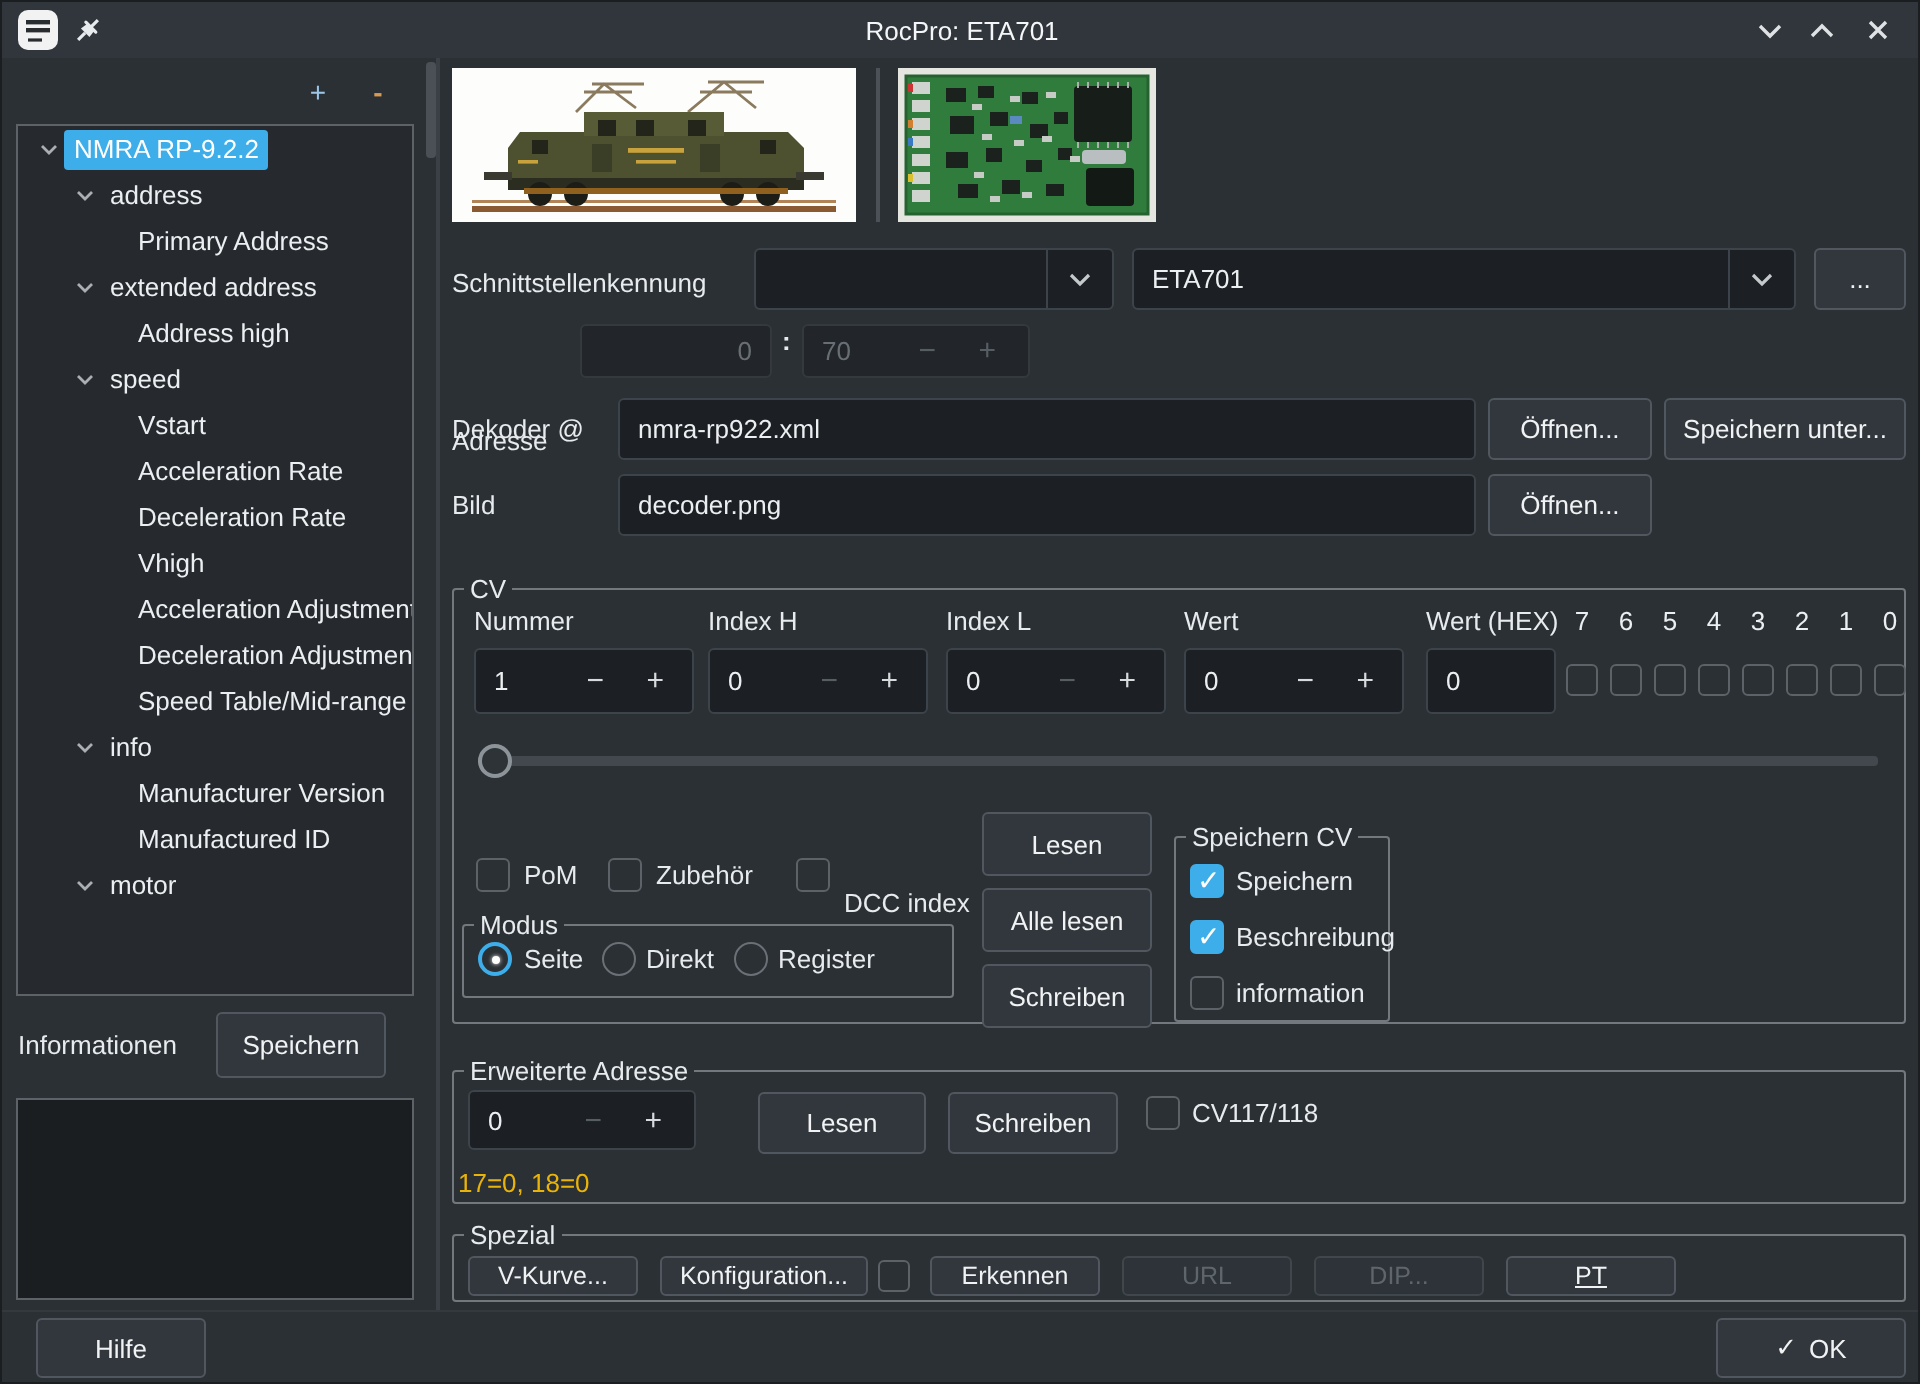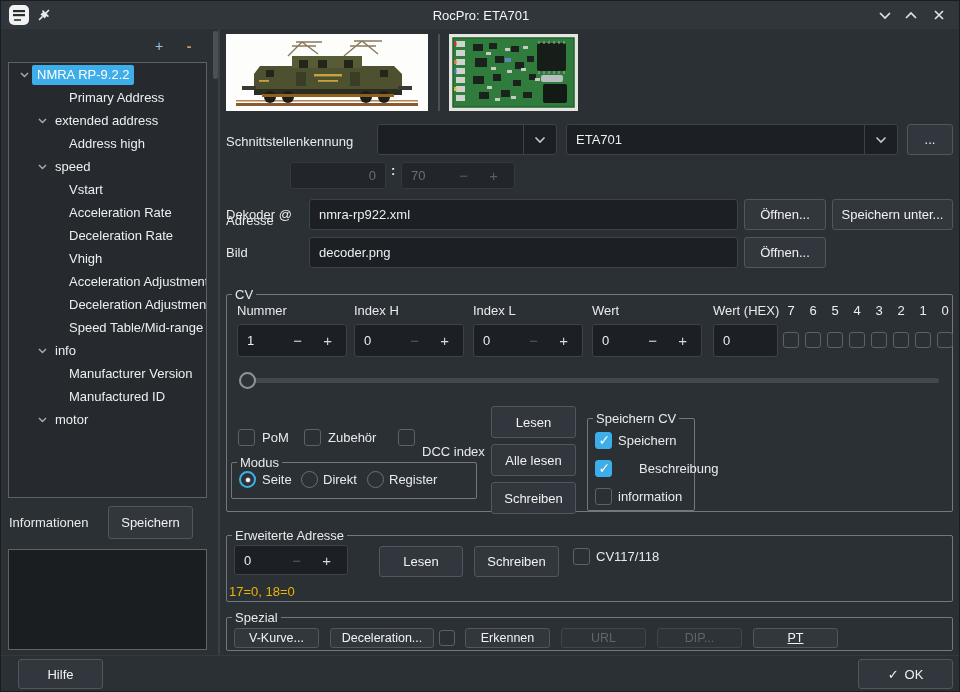--- a/index.html
+++ b/index.html
@@ -110,20 +110,28 @@
   <div class="abs treetool" style="left:179px; color:#d79a52; font-weight:bold;">-</div>
 
   <div id="treebox" class="abs">
     <div class="trow lv0">
       <span class="chev">
           <svg width="9" height="6" viewBox="0 0 9 6">
             <polyline points="1,1 4.5,4.5 8,1" fill="none" stroke="#a9afb4" stroke-width="1.4"></polyline>
           </svg>
         </span>
       <span class="tsel">NMRA RP-9.2.2</span>
+    </div>
+    <div class="trow lv1">
+      <span class="chev">
+          <svg width="9" height="6" viewBox="0 0 9 6">
+            <polyline points="1,1 4.5,4.5 8,1" fill="none" stroke="#a9afb4" stroke-width="1.4"></polyline>
+          </svg>
+        </span>
+      <span>address</span>
     </div>
     <div class="trow lv2">
         <span>Primary Address</span>
       </div>
     <div class="trow lv1">
       <span class="chev">
           <svg width="9" height="6" viewBox="0 0 9 6">
             <polyline points="1,1 4.5,4.5 8,1" fill="none" stroke="#a9afb4" stroke-width="1.4"></polyline>
           </svg>
         </span>
@@ -408,21 +416,21 @@
   <div class="abs btn" style="left:490px; top:405px; width:85px; height:32px;">Lesen</div>
   <div class="abs btn" style="left:490px; top:443px; width:85px; height:32px;">Alle lesen</div>
   <div class="abs btn" style="left:490px; top:481px; width:85px; height:32px;">Schreiben</div>
 
   <div class="group" style="left:586px; top:417px; width:108px; height:93px;">
     <span class="legend">Speichern CV</span>
   </div>
   <div class="cb checked" style="left:594px; top:431px;"></div>
   <div class="abs lbl" style="left:617px; top:432px;">Speichern</div>
   <div class="cb checked" style="left:594px; top:459px;"></div>
-  <div class="abs lbl" style="left:617px; top:460px;margin-left:21px;">Beschreibung</div>
+  <div class="abs lbl" style="left:617px; top:460px;">Beschreibung</div>
   <div class="cb" style="left:594px; top:487px;"></div>
   <div class="abs lbl" style="left:617px; top:488px;">information</div>
 
   <div class="group" style="left:225px; top:534px; width:727px; height:67px;">
     <span class="legend">Erweiterte Adresse</span>
   </div>
   <div class="abs field" style="left:233px; top:544px; width:114px; height:30px;">
     <span>0</span>
     <span class="spin-sign dim" style="right:46px;">−</span>
     <span class="spin-sign" style="right:16px;">+</span>
@@ -430,21 +438,21 @@
   <div class="abs btn" style="left:378px; top:545px; width:84px; height:31px;">Lesen</div>
   <div class="abs btn" style="left:473px; top:545px; width:85px; height:31px;">Schreiben</div>
   <div class="cb" style="left:572px; top:547px;"></div>
   <div class="abs lbl" style="left:595px; top:548px;">CV117/118</div>
   <div class="abs muted" style="left:228px; top:583px;">17=0, 18=0</div>
 
   <div class="group" style="left:225px; top:616px; width:727px; height:34px;">
     <span class="legend">Spezial</span>
   </div>
   <div class="abs btn" style="left:233px; top:627px; width:85px; height:20px; font-size:12.5px;">V-Kurve...</div>
-  <div class="abs btn" style="left:329px; top:627px; width:104px; height:20px; font-size:12.5px;">Deceleration...</div>
+  <div class="abs btn" style="left:329px; top:627px; width:104px; height:20px; font-size:12.5px;">Konfiguration...</div>
   <div class="cb" style="left:438px; top:629px; width:16px; height:16px;"></div>
   <div class="abs btn" style="left:464px; top:627px; width:85px; height:20px; font-size:12.5px;">Erkennen</div>
   <div class="abs btn disabled" style="left:560px; top:627px; width:85px; height:20px; font-size:12.5px;">URL</div>
   <div class="abs btn disabled" style="left:656px; top:627px; width:85px; height:20px; font-size:12.5px;">DIP...</div>
   <div class="abs btn" style="left:752px; top:627px; width:85px; height:20px; font-size:12.5px;text-decoration:underline;">PT</div>
 
   <div class="abs btn" style="left:857px; top:658px; width:95px; height:30px; gap:6px;">
     <span>✓</span>
     <span>OK</span>
   </div>

